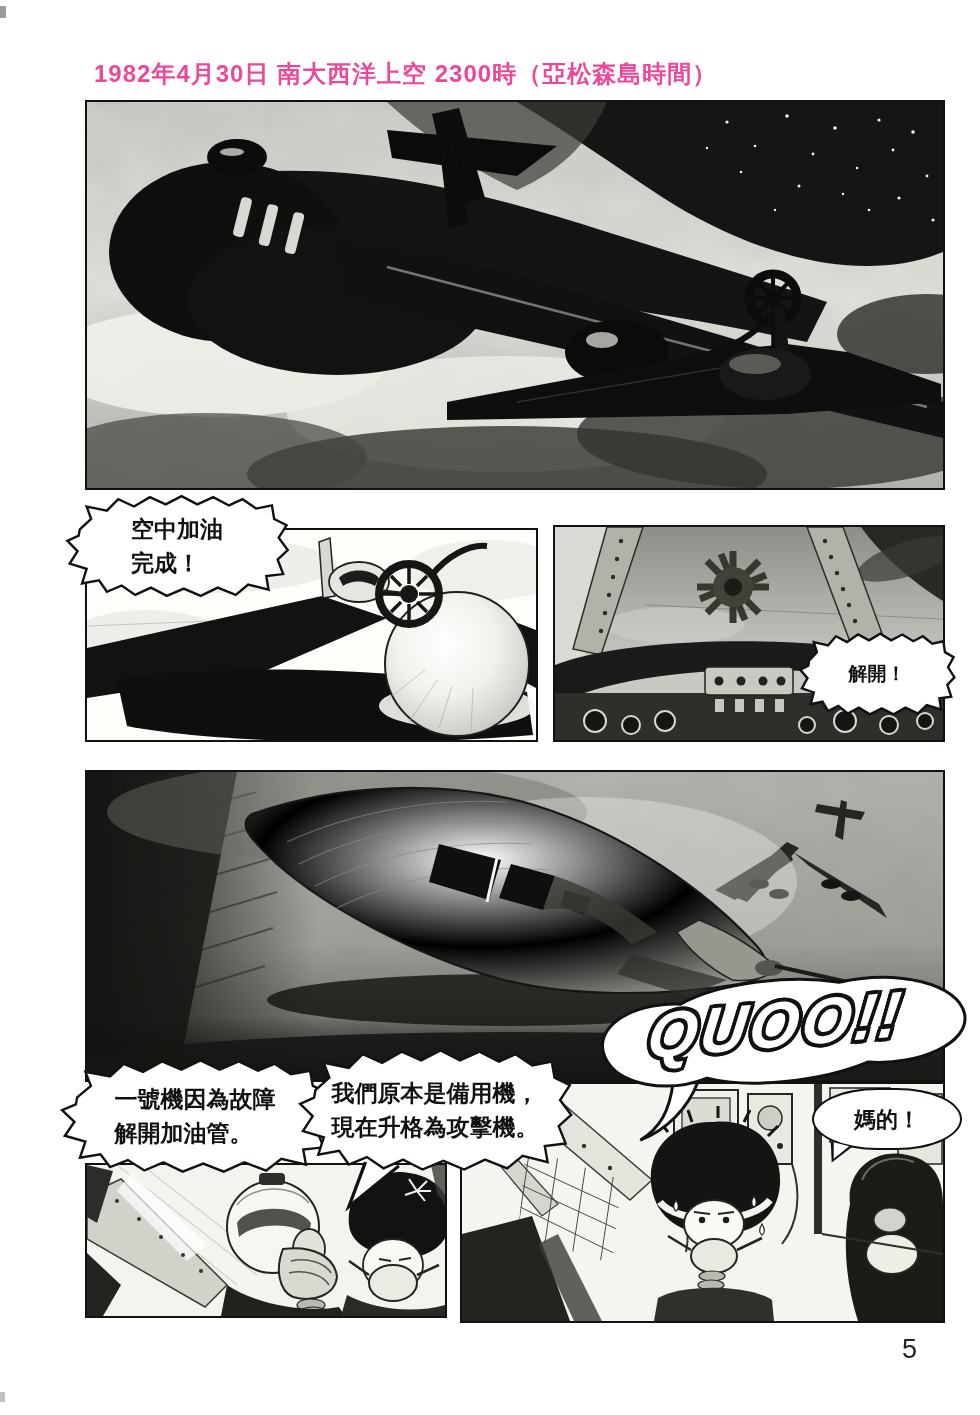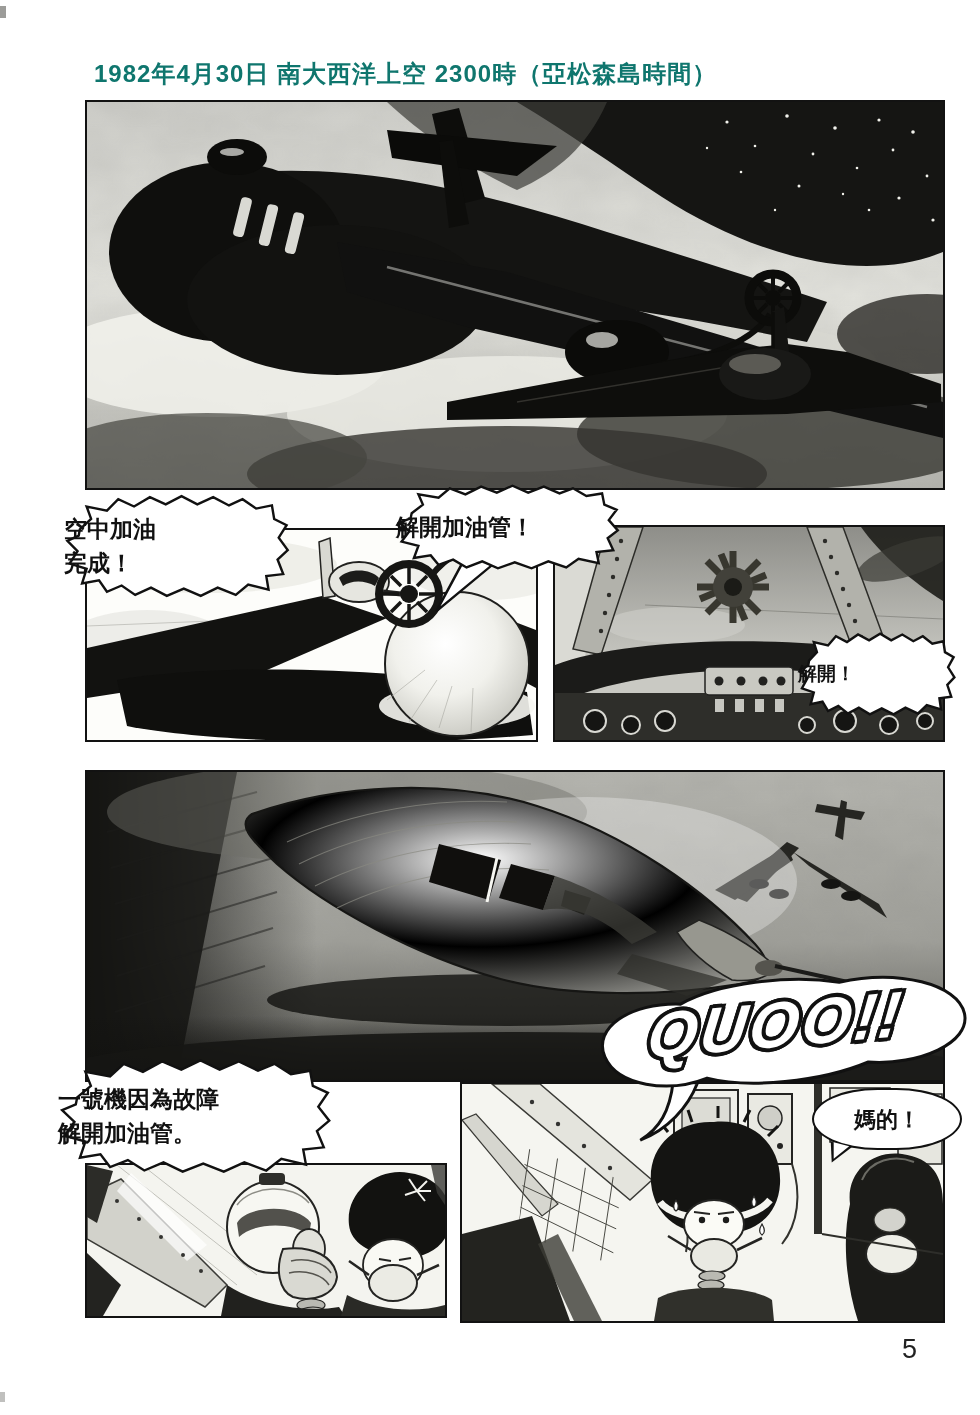--- a/index.html
+++ b/index.html
@@ -1,25 +1,25 @@
 <!DOCTYPE html>
 <html><head>
 <meta charset="utf-8">
 <style>
   html,body{margin:0;padding:0;background:#ffffff;}
   .page{position:relative;width:980px;height:1415px;background:#ffffff;overflow:hidden;
         font-family:"Liberation Sans","DejaVu Sans",sans-serif;color:#1a1a1a;}
   .caption{position:absolute;left:94px;top:58px;font-size:24px;font-weight:600;
-           letter-spacing:1px;color:#0f766e;white-space:nowrap;}
+           letter-spacing:1px;color:#ec4899;white-space:nowrap;}
   .panel{position:absolute;border:2px solid #121212;background:#fff;box-sizing:border-box;z-index:1;}
   .panel svg{display:block;width:100%;height:100%;}
   .bubble{position:absolute;z-index:3;}
   .bubble svg{position:absolute;left:0;top:0;width:100%;height:100%;overflow:visible;}
   .bubble .btxt{position:relative;z-index:2;width:100%;height:100%;display:flex;
-                align-items:center;}
+                align-items:center;justify-content:center;}
   .bubble .lines{font-weight:700;color:#111;text-align:left;line-height:1.5;}
   .b-a .lines{font-size:23px;}
   .b-b .lines{font-size:23px;text-align:center;}
   .b-c .lines{font-size:19px;text-align:center;}
   .b-d .lines{font-size:23px;}
   .b-e .lines{font-size:23px;}
   .b-f{background:#fff;border:2.5px solid #111;border-radius:48%/55%;
        display:flex;align-items:center;justify-content:center;}
   .b-f .lines{font-size:22px;text-align:center;}
   .b-f .tail{position:absolute;left:14px;bottom:-16px;width:0;height:0;
@@ -498,31 +498,20 @@
         <polygon vector-effect="non-scaling-stroke" stroke="#111" stroke-width="2.4" fill="#fff" points="14,34 24,24 20,12 38,16 48,5 62,12 76,3 90,10 104,2 118,10 132,3 146,11 158,5 170,14 184,11 186,24 197,30 190,42 198,54 189,63 194,77 179,79 181,92 163,87 152,97 136,90 121,98 106,91 91,98 77,90 63,97 51,88 38,94 31,83 16,86 20,72 5,67 12,55 3,45 13,40"></polygon>
       </svg>
     <div class="btxt">
         <div class="lines">
       <div>空中加油</div>
       <div>完成！</div>
     </div>
       </div>
   </div>
 
-  <div class="bubble b-b" style="left:396px;top:484px;width:224px;height:86px;">
-    <svg viewBox="0 0 200 100" preserveAspectRatio="none">
-      <path d="M60,90 L36,148 L86,94" fill="#fff" stroke="#111" stroke-width="2.4"></path>
-      <polygon vector-effect="non-scaling-stroke" stroke="#111" stroke-width="2.4" fill="#fff" points="14,34 24,24 20,12 38,16 48,5 62,12 76,3 90,10 104,2 118,10 132,3 146,11 158,5 170,14 184,11 186,24 197,30 190,42 198,54 189,63 194,77 179,79 181,92 163,87 152,97 136,90 121,98 106,91 91,98 77,90 63,97 51,88 38,94 31,83 16,86 20,72 5,67 12,55 3,45 13,40"></polygon>
-      </svg>
-    <div class="btxt">
-        <div class="lines">
-      <div>解開加油管！</div>
-    </div>
-      </div>
-  </div>
 
   <div class="bubble b-c" style="left:798px;top:632px;width:158px;height:84px;">
     <svg viewBox="0 0 200 100" preserveAspectRatio="none">
         <polygon vector-effect="non-scaling-stroke" stroke="#111" stroke-width="2.4" fill="#fff" points="14,34 24,24 20,12 38,16 48,5 62,12 76,3 90,10 104,2 118,10 132,3 146,11 158,5 170,14 184,11 186,24 197,30 190,42 198,54 189,63 194,77 179,79 181,92 163,87 152,97 136,90 121,98 106,91 91,98 77,90 63,97 51,88 38,94 31,83 16,86 20,72 5,67 12,55 3,45 13,40"></polygon>
       </svg>
     <div class="btxt">
         <div class="lines">
       <div>解開！</div>
     </div>
       </div>
@@ -533,20 +522,32 @@
         <polygon vector-effect="non-scaling-stroke" stroke="#111" stroke-width="2.4" fill="#fff" points="14,34 24,24 20,12 38,16 48,5 62,12 76,3 90,10 104,2 118,10 132,3 146,11 158,5 170,14 184,11 186,24 197,30 190,42 198,54 189,63 194,77 179,79 181,92 163,87 152,97 136,90 121,98 106,91 91,98 77,90 63,97 51,88 38,94 31,83 16,86 20,72 5,67 12,55 3,45 13,40"></polygon>
       </svg>
     <div class="btxt">
         <div class="lines">
       <div>一號機因為故障</div>
       <div>解開加油管。</div>
     </div>
       </div>
   </div>
 
+  <div class="bubble b-e" style="left:296px;top:1048px;width:278px;height:124px;">
+    <svg viewBox="0 0 200 100" preserveAspectRatio="none">
+      <path d="M50,92 L38,128 L74,95" fill="#fff" stroke="#111" stroke-width="2.4"></path>
+      <polygon vector-effect="non-scaling-stroke" stroke="#111" stroke-width="2.4" fill="#fff" points="14,34 24,24 20,12 38,16 48,5 62,12 76,3 90,10 104,2 118,10 132,3 146,11 158,5 170,14 184,11 186,24 197,30 190,42 198,54 189,63 194,77 179,79 181,92 163,87 152,97 136,90 121,98 106,91 91,98 77,90 63,97 51,88 38,94 31,83 16,86 20,72 5,67 12,55 3,45 13,40"></polygon>
+      </svg>
+    <div class="btxt">
+        <div class="lines">
+      <div>我們原本是備用機，</div>
+      <div>現在升格為攻擊機。</div>
+    </div>
+      </div>
+  </div>
 
   <div class="bubble b-f" style="left:812px;top:1088px;width:146px;height:58px;">
     <div class="tail"></div>
     <div class="lines">媽的！</div>
   </div>
 
   <div class="pageno">5</div>
 
 </div>
 

